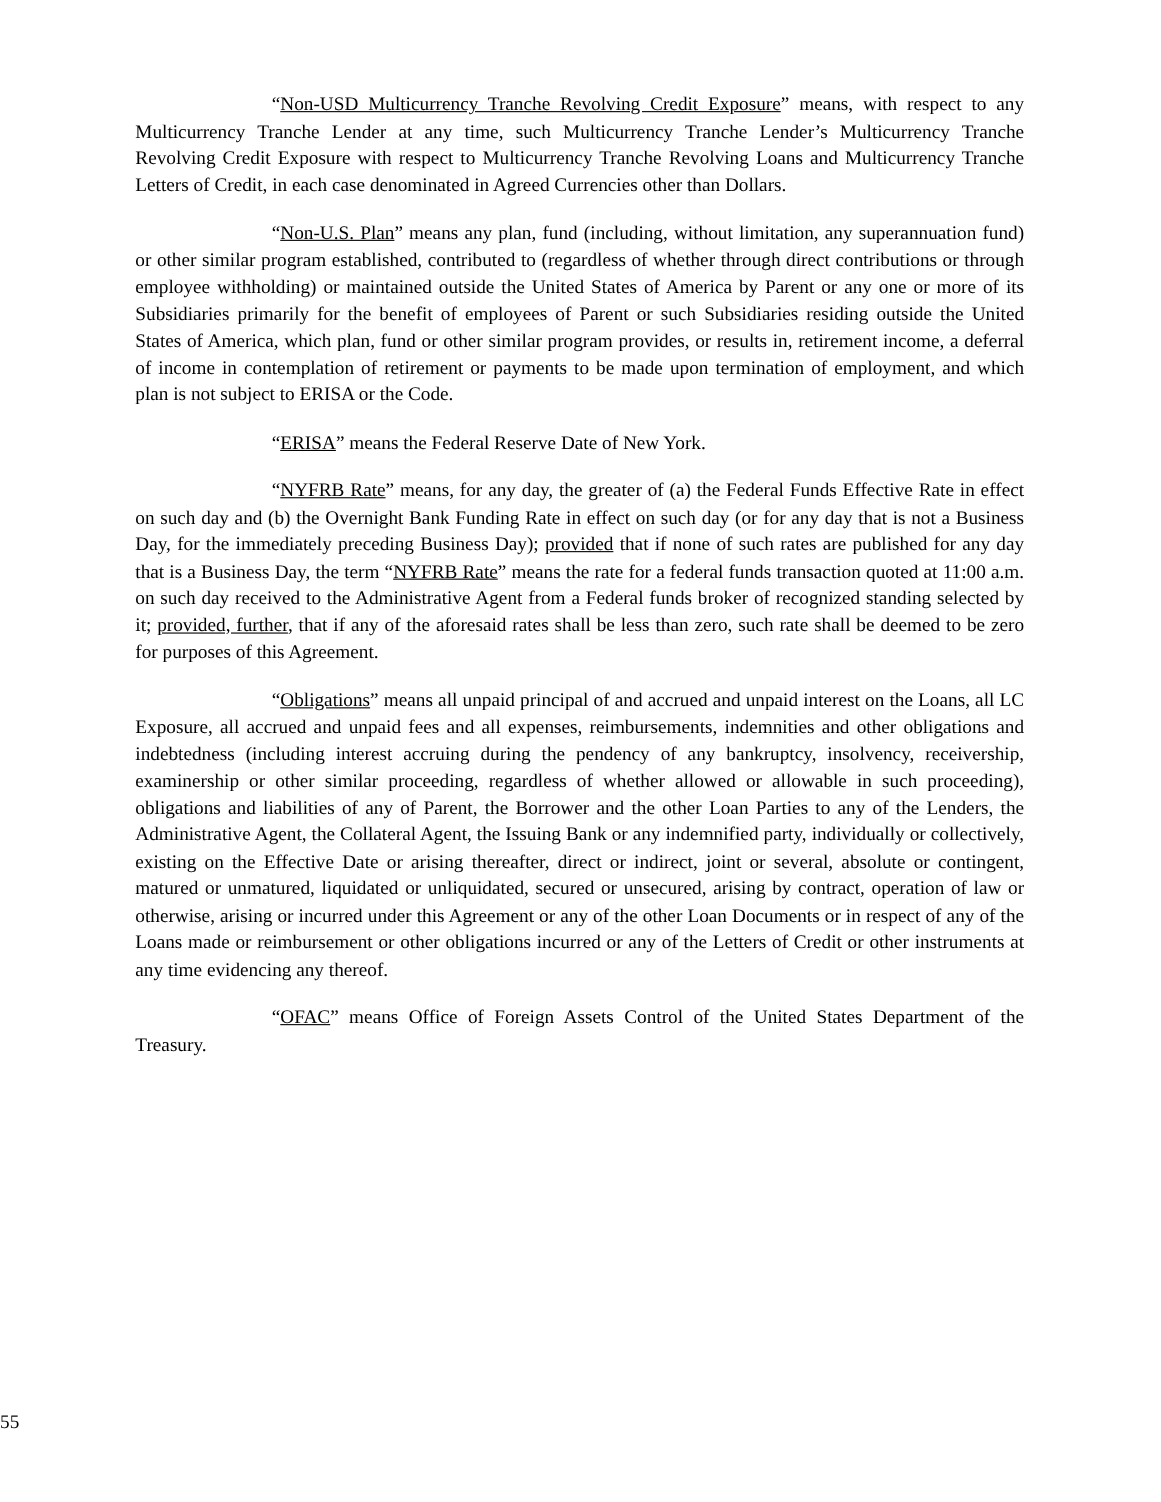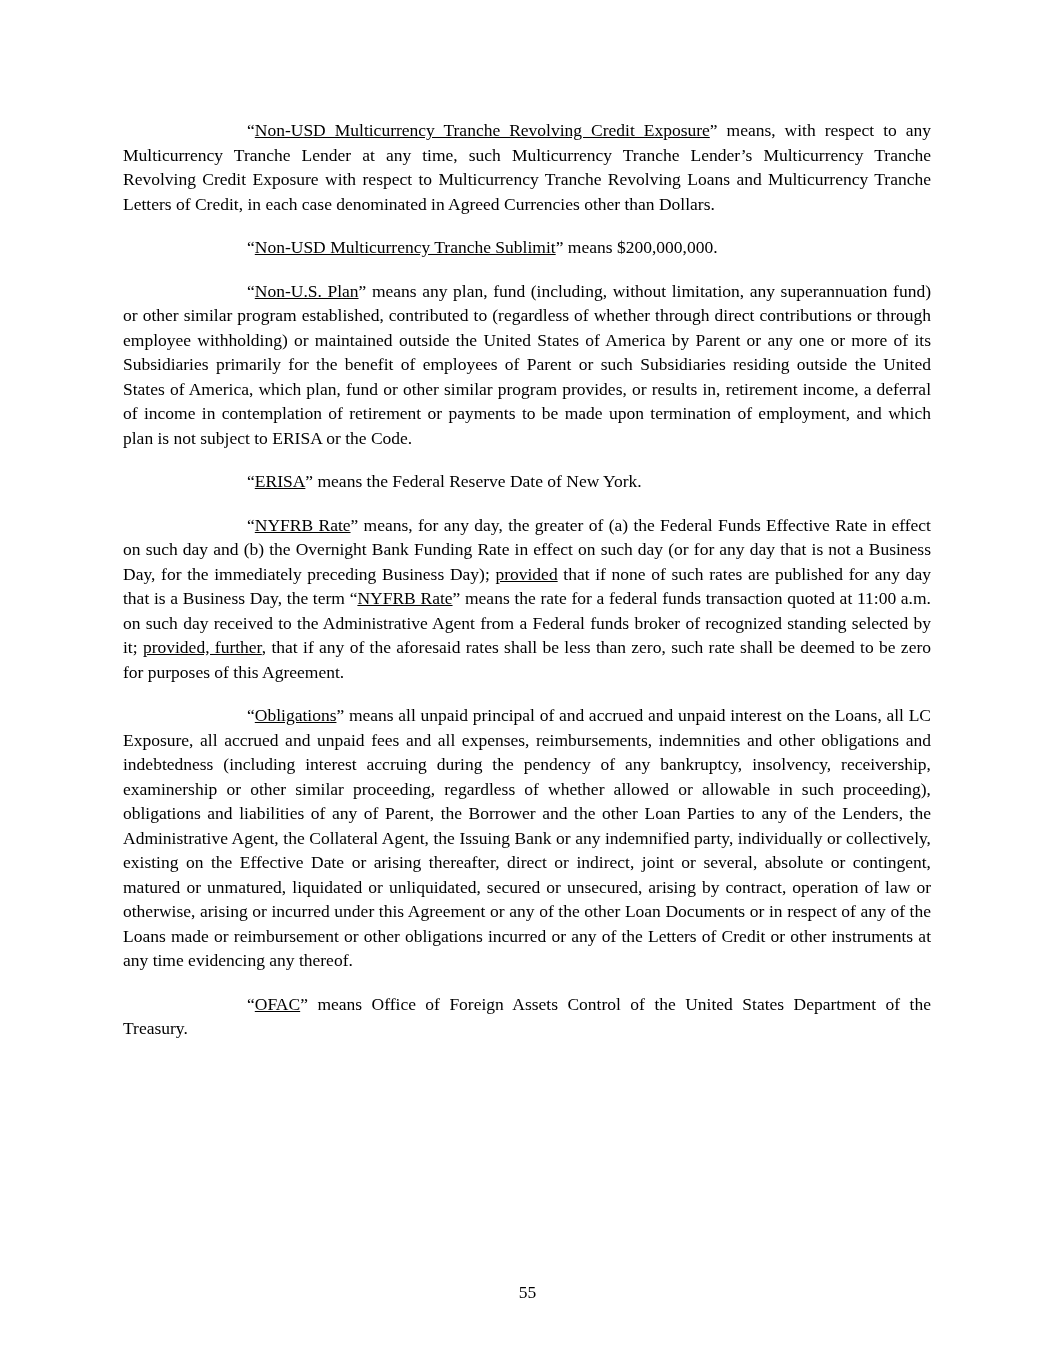--- a/index.html
+++ b/index.html
@@ -11,51 +11,49 @@
     width: 1055px;
     height: 1365px;
     position: relative;
     font-family: "Liberation Serif", serif;
     color: #000000;
   }
   .page {
     position: absolute;
     top: 0; left: 0; right: 0; bottom: 0;
     box-sizing: border-box;
-    padding: 118px 124px 0 123px;
+    padding: 82px 124px 0 123px;
     font-size: 17.5px;
     line-height: 24.5px;
     text-align: justify;
   }
   .para {
     margin: 0 0 19px 0;
     text-indent: 124px;
   }
   .u {
     text-decoration: underline;
   }
   .i {
     font-style: italic;
   }
   .footer {
     position: absolute;
     left: 0; right: 0;
     bottom: 62px;
-    text-align: center;
     font-size: 17.5px;
   }
 </style>
 </head>
 <body>
 
 <div class="page">
 
   <p class="para"><span>“</span><span class="u">Non-USD Multicurrency Tranche Revolving Credit Exposure</span><span>” means, with respect to any Multicurrency Tranche Lender at any time, such Multicurrency Tranche Lender’s Multicurrency Tranche Revolving Credit Exposure with respect to Multicurrency Tranche Revolving Loans and Multicurrency Tranche Letters of Credit, in each case denominated in Agreed Currencies other than Dollars.</span></p>
 
-  <p class="para"><span>“</span><span class="u">Non-USD Multicurrency Tranche Sublimit</span><span>” means $200,000,000.</span></p>
 
   <p class="para"><span>“</span><span class="u">Non-U.S. Plan</span><span>” means any plan, fund (including, without limitation, any superannuation fund) or other similar program established, contributed to (regardless of whether through direct contributions or through employee withholding) or maintained outside the United States of America by Parent or any one or more of its Subsidiaries primarily for the benefit of employees of Parent or such Subsidiaries residing outside the United States of America, which plan, fund or other similar program provides, or results in, retirement income, a deferral of income in contemplation of retirement or payments to be made upon termination of employment, and which plan is not subject to ERISA or the Code.</span></p>
 
   <p class="para"><span>“</span><span class="u">ERISA</span><span>” means the Federal Reserve Date of New York.</span></p>
 
   <p class="para"><span>“</span><span class="u">NYFRB Rate</span><span>” means, for any day, the greater of (a) the Federal Funds Effective Rate in effect on such day and (b) the Overnight Bank Funding Rate in effect on such day (or for any day that is not a Business Day, for the immediately preceding Business Day); </span><span class="u">provided</span><span> that if none of such rates are published for any day that is a Business Day, the term “</span><span class="u">NYFRB Rate</span><span>” means the rate for a federal funds transaction quoted at 11:00 a.m. on such day received to the Administrative Agent from a Federal funds broker of recognized standing selected by it; </span><span class="u">provided, further</span><span>, that if any of the aforesaid rates shall be less than zero, such rate shall be deemed to be zero for purposes of this Agreement.</span></p>
 
   <p class="para"><span>“</span><span class="u">Obligations</span><span>” means all unpaid principal of and accrued and unpaid interest on the Loans, all LC Exposure, all accrued and unpaid fees and all expenses, reimbursements, indemnities and other obligations and indebtedness (including interest accruing during the pendency of any bankruptcy, insolvency, receivership, examinership or other similar proceeding, regardless of whether allowed or allowable in such proceeding), obligations and liabilities of any of Parent, the Borrower and the other Loan Parties to any of the Lenders, the Administrative Agent, the Collateral Agent, the Issuing Bank or any indemnified party, individually or collectively, existing on the Effective Date or arising thereafter, direct or indirect, joint or several, absolute or contingent, matured or unmatured, liquidated or unliquidated, secured or unsecured, arising by contract, operation of law or otherwise, arising or incurred under this Agreement or any of the other Loan Documents or in respect of any of the Loans made or reimbursement or other obligations incurred or any of the Letters of Credit or other instruments at any time evidencing any thereof.</span></p>
 
   <p class="para"><span>“</span><span class="u">OFAC</span><span>” means Office of Foreign Assets Control of the United States Department of the Treasury.</span></p>

